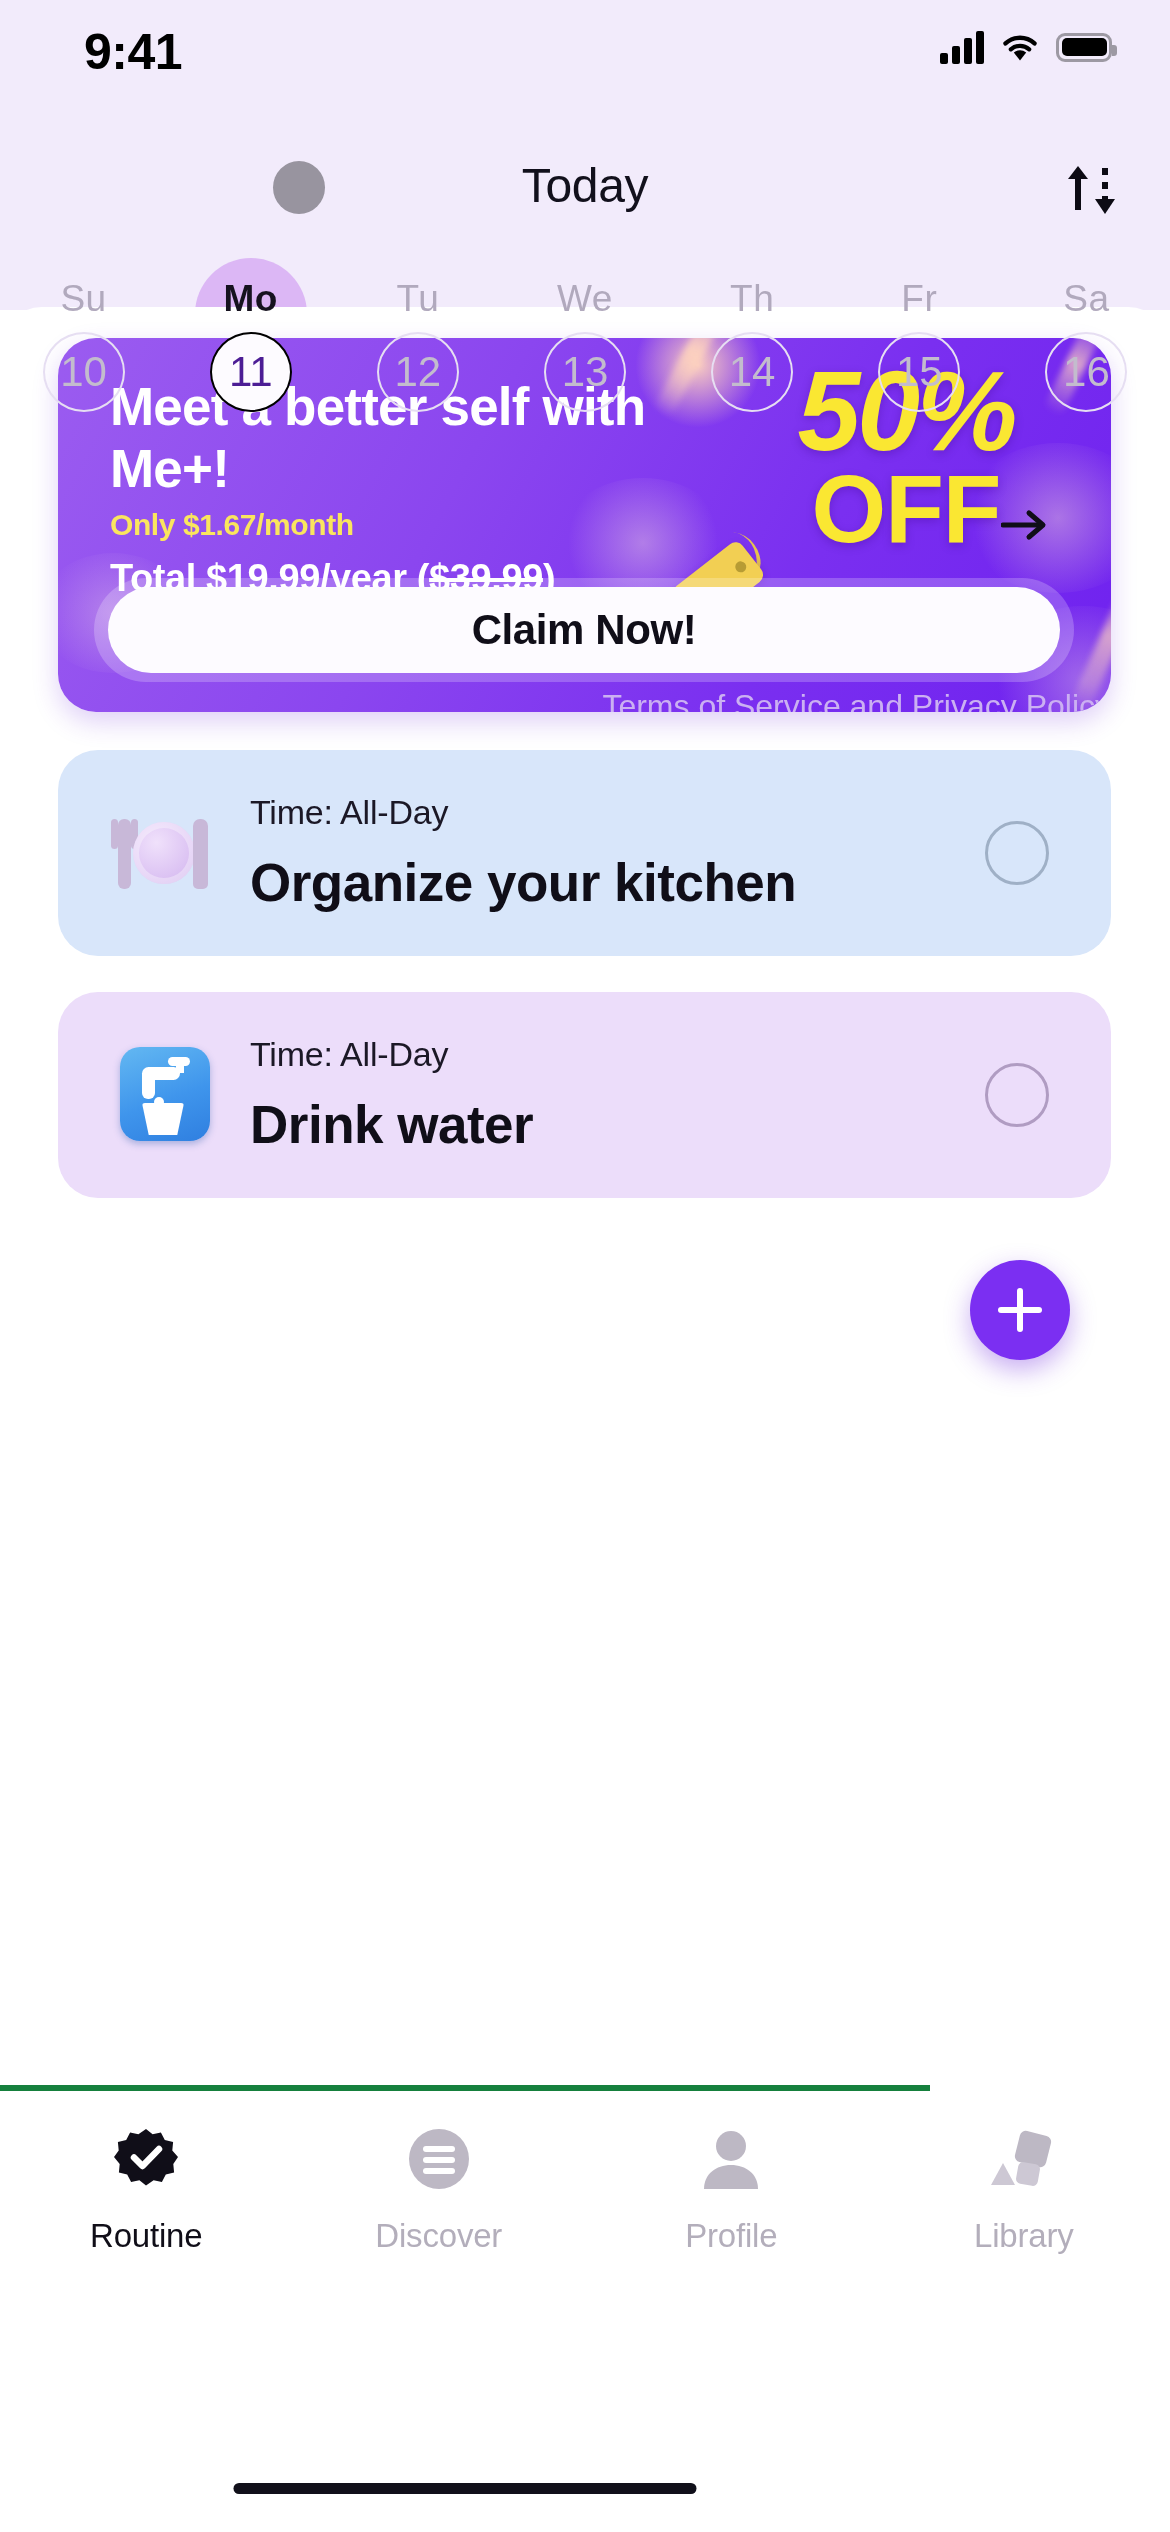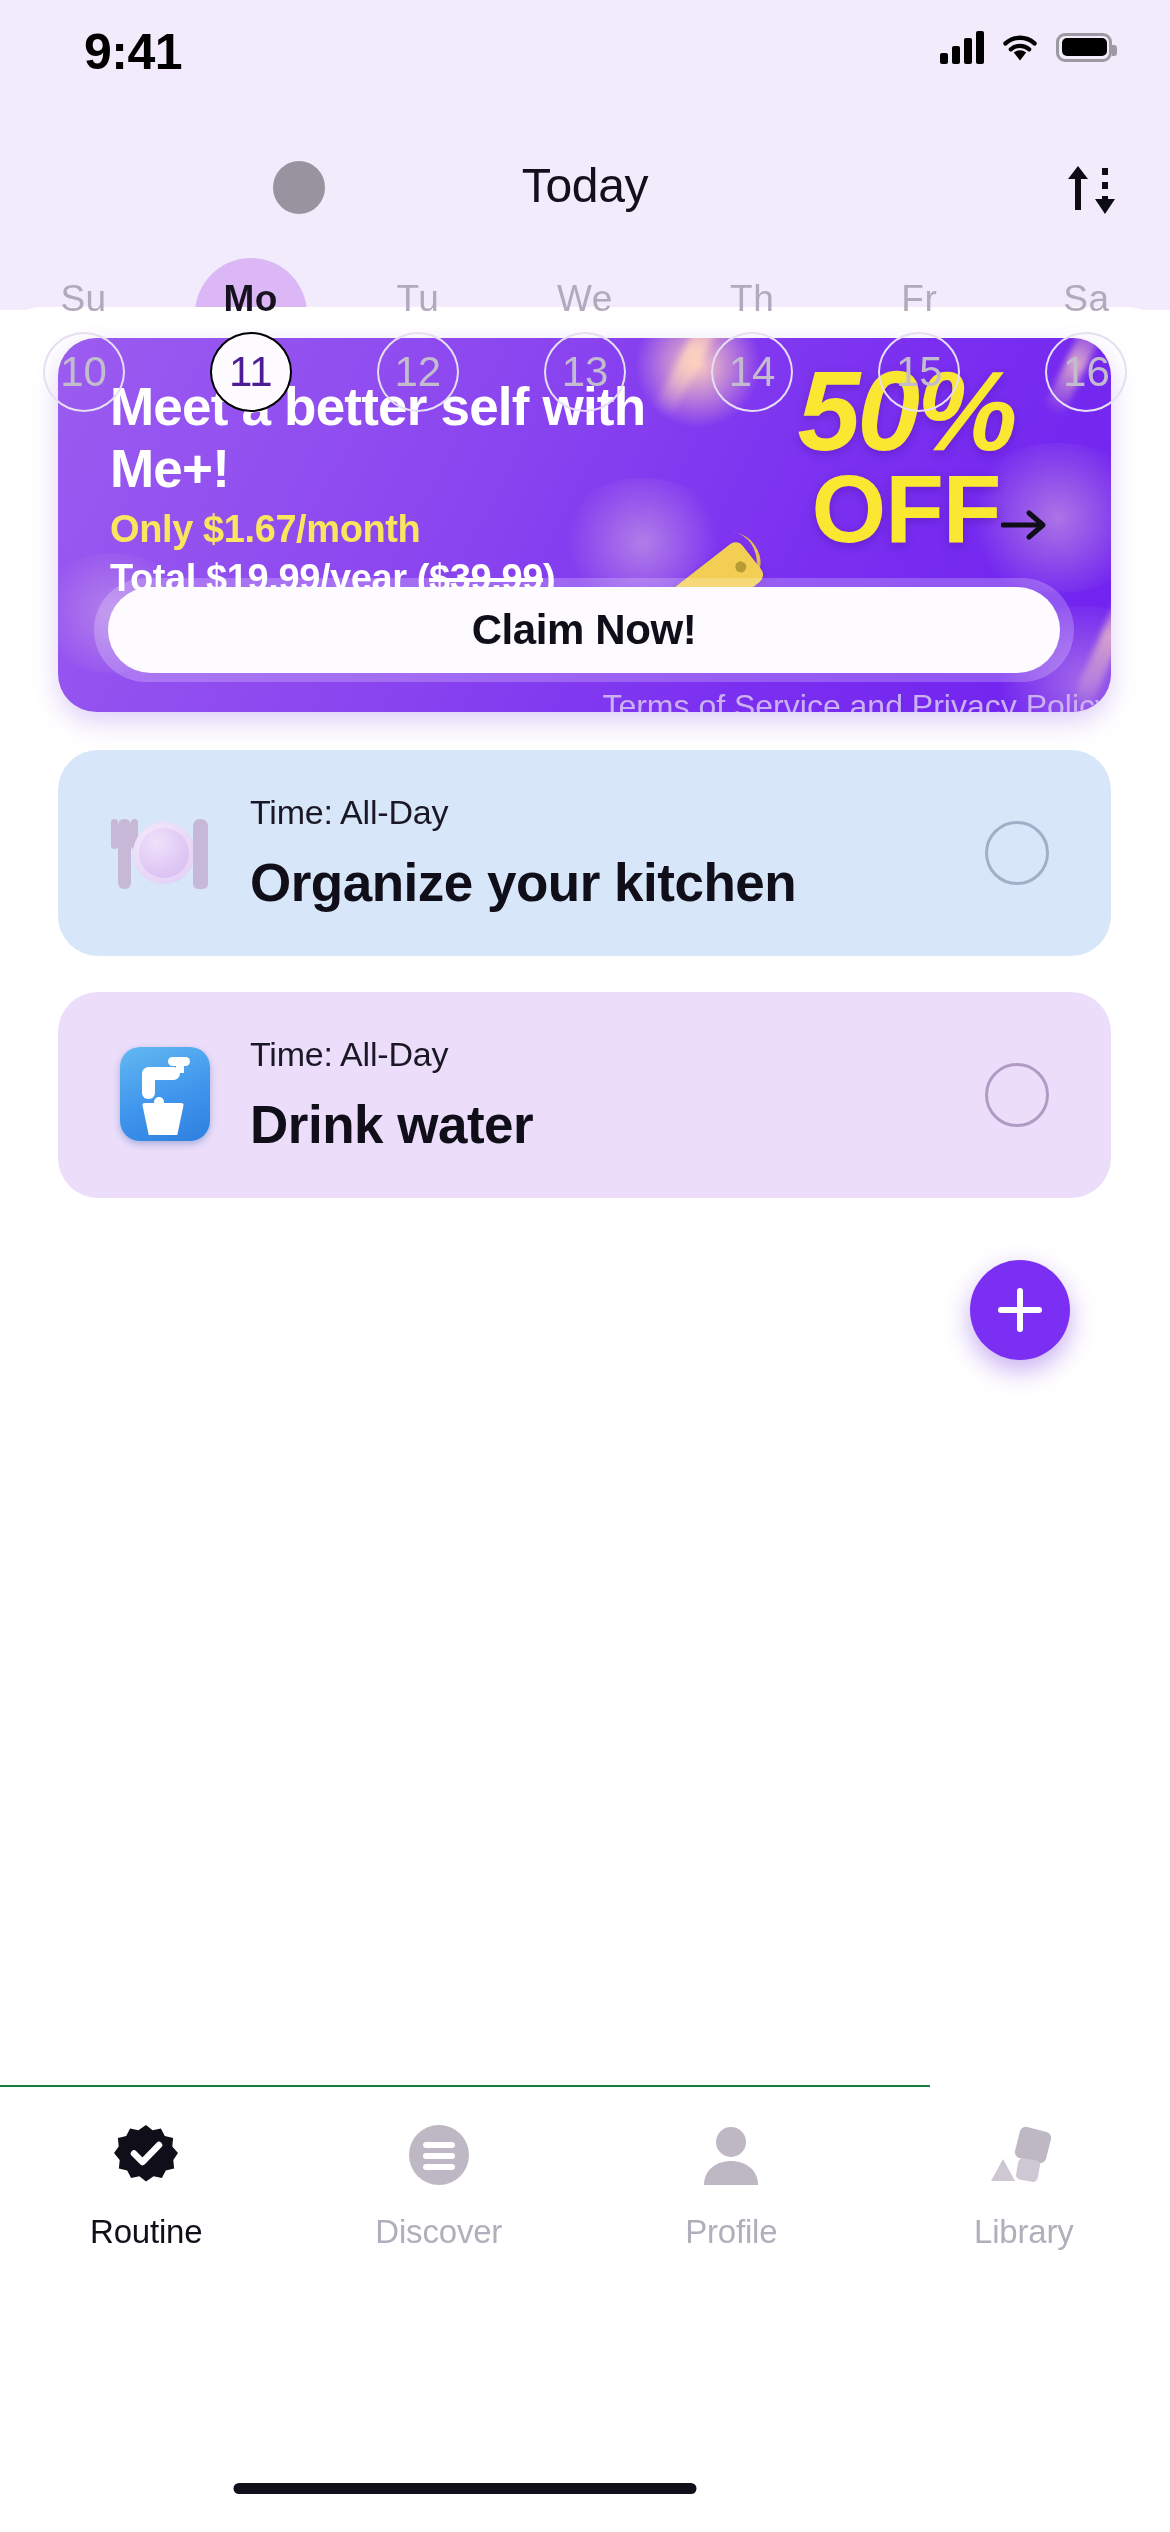--- a/index.html
+++ b/index.html
@@ -129,21 +129,21 @@
   .s2{ left:1006px; top:-20px; transform:rotate(26deg); height:100px; opacity:.8;}
   .s3{ left:1040px; top:230px; transform:rotate(24deg); height:150px; opacity:.75;}
 
   .promo-h1{
     position:absolute; left:52px; top:38px; width:560px;
     font-size:53px; line-height:62px; font-weight:700; color:#fff;
     letter-spacing:-0.8px;
   }
   .promo-p1{
     position:absolute; left:52px; top:170px;
-    font-size:38px; font-weight:700; color:#fae55e; letter-spacing:-0.4px;
+    font-size:30px; font-weight:700; color:#fae55e; letter-spacing:-0.4px;
   }
   .promo-p2{
     position:absolute; left:52px; top:219px;
     font-size:38px; font-weight:700; color:#fff; letter-spacing:-0.4px;
     white-space:nowrap;
   }
   .promo-p2 s{ text-decoration:line-through; text-decoration-thickness:4px; }
 
   .badge{
     position:absolute; right:40px; top:24px; width:330px; text-align:center;
@@ -272,21 +272,21 @@
   .fab span{ position:relative; width:44px; height:44px; display:block;}
   .fab span::before,.fab span::after{
     content:""; position:absolute; background:#fff; border-radius:3px;
   }
   .fab span::before{ left:0; top:19px; width:44px; height:6px;}
   .fab span::after{ left:19px; top:0; width:6px; height:44px;}
 
   
   .tabbar{
     position:absolute; left:0; top:2085px; width:930px; height:447px;
-    background:#fff; border-top:2px solid #15803d;
+    background:#fff; border-top:6px solid #15803d;
   }
   .tabs{ display:flex; width:1170px; padding-top:36px; }
   .tab{
     flex:1; display:flex; flex-direction:column; align-items:center;
     cursor:pointer;
   }
   .tab-icon{ width:70px;height:70px; position:relative; }
   .tab-label{
     margin-top:20px; font-size:33px; color:#b3aebb; letter-spacing:-0.2px;
   }

